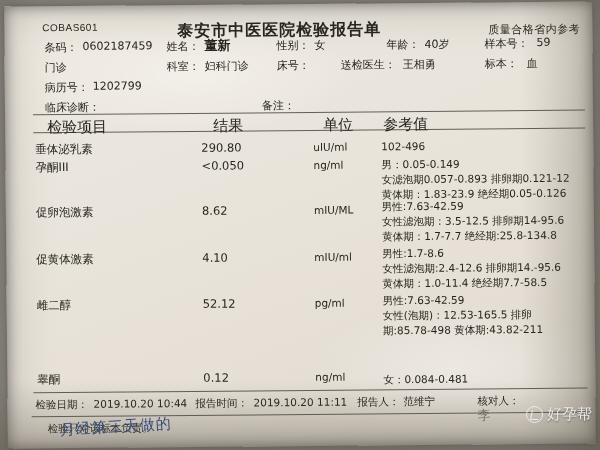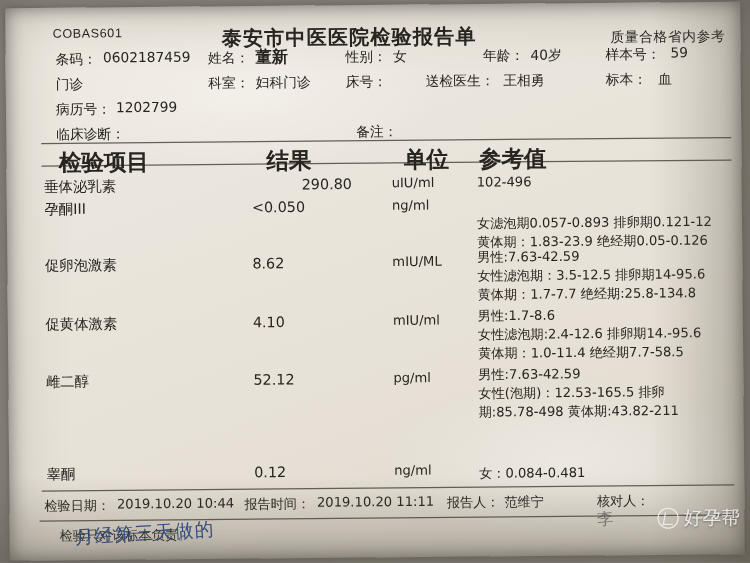--- a/index.html
+++ b/index.html
@@ -54,21 +54,21 @@
 
   .f { position:absolute; font-size:11px; white-space:nowrap; }
   .fl { position:absolute; font-size:11px; white-space:nowrap; }
 
   
   .hr {
     position:absolute; height:1px; background:#35332c; opacity:.75;
   }
 
   
-  .thead { position:absolute; font-size:18px; font-weight:bold; }
+  .thead { position:absolute; font-size:15px; font-weight:normal; }
   .row-label { position:absolute; font-size:11.5px; }
   .row-res { position:absolute; font-size:11.5px; }
   .row-unit { position:absolute; font-size:10.5px; }
   .row-ref { position:absolute; font-size:10.5px; line-height:14px; }
 
   .footer { position:absolute; font-size:10.5px; }
 
   
   .hand {
     position:absolute; left:52px; top:412px;
@@ -143,40 +143,41 @@
     <div class="fl" style="left:336px; top:54px;">送检医生：</div>
     <div class="f" style="left:398px; top:54px;">王相勇</div>
 
     <div class="fl" style="left:480px; top:34px;">样本号：</div>
     <div class="f" style="left:532px; top:34px;">59</div>
 
     <div class="fl" style="left:480px; top:54px;">标本：</div>
     <div class="f" style="left:522px; top:54px;">血</div>
 
     <div class="fl" style="left:40px; top:94px;">临床诊断：</div>
-    <div class="fl" style="left:280px; top:94px;">备注：</div>
+    <div class="fl" style="left:257px; top:94px;">备注：</div>
 
     <div class="hr" style="left:28px; top:108px; width:552px;"></div>
     <div class="hr" style="left:28px; top:126px; width:552px;"></div>
     <div class="hr" style="left:26px; top:386px; width:554px;"></div>
     <div class="hr" style="left:24px; top:410px; width:556px;"></div>
 
     <div class="thead" style="left:42px; top:112px;">检验项目</div>
     <div class="thead" style="left:208px; top:112px;">结果</div>
     <div class="thead" style="left:318px; top:112px;">单位</div>
     <div class="thead" style="left:378px; top:112px;">参考值</div>
 
     <div class="row-label" style="left:30px; top:136px;">垂体泌乳素</div>
-    <div class="row-res" style="left:196px; top:136px;margin-left:40px;">290.80</div>
+    <div class="row-res" style="left:196px; top:136px;">290.80</div>
     <div class="row-unit" style="left:308px; top:137px;">uIU/ml</div>
     <div class="row-ref" style="left:376px; top:136px;">102-496</div>
 
     <div class="row-label" style="left:30px; top:154px;">孕酮III</div>
     <div class="row-res" style="left:196px; top:154px;">&lt;0.050</div>
     <div class="row-unit" style="left:308px; top:155px;">ng/ml</div>
+    <div class="row-ref" style="left:376px; top:154px;">男：0.05-0.149</div>
     <div class="row-ref" style="left:376px; top:169px;">女滤泡期0.057-0.893 排卵期0.121-12</div>
     <div class="row-ref" style="left:376px; top:184px;">黄体期：1.83-23.9 绝经期0.05-0.126</div>
 
     <div class="row-label" style="left:30px; top:199px;">促卵泡激素</div>
     <div class="row-res" style="left:196px; top:199px;">8.62</div>
     <div class="row-unit" style="left:308px; top:200px;">mIU/ML</div>
     <div class="row-ref" style="left:376px; top:196px;">男性:7.63-42.59</div>
     <div class="row-ref" style="left:376px; top:211px;">女性滤泡期：3.5-12.5 排卵期14-95.6</div>
     <div class="row-ref" style="left:376px; top:226px;">黄体期：1.7-7.7 绝经期:25.8-134.8</div>
 

